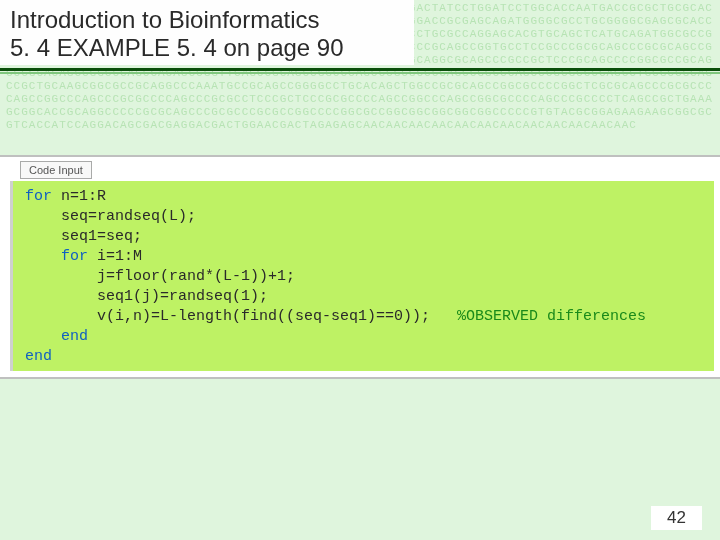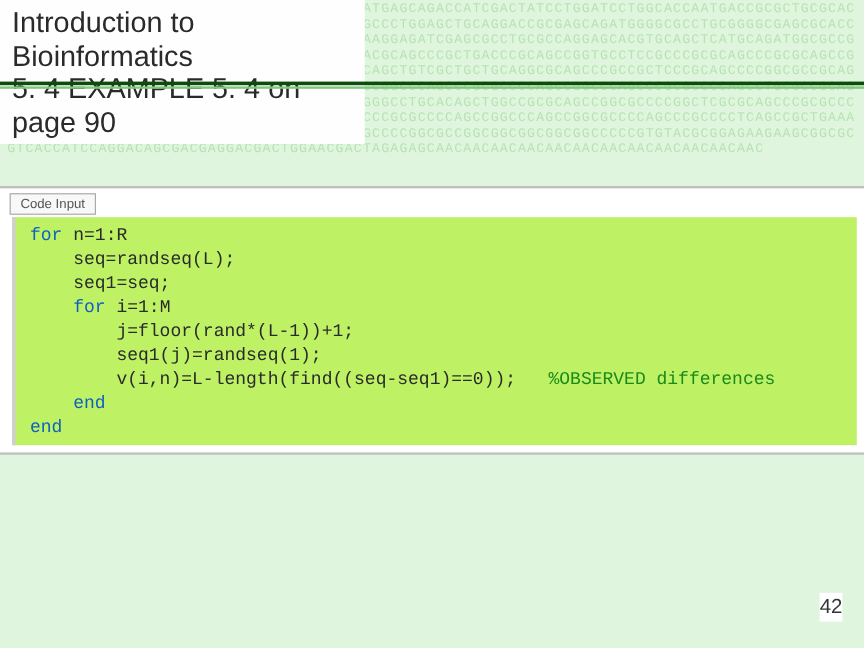--- a/index.html
+++ b/index.html
@@ -20,21 +20,21 @@
     word-break: break-all;
     padding: 2px 6px;
     overflow: hidden;
     user-select: none;
     z-index: 0;
   }
   .title-block {
     position: absolute;
     top: 0;
     left: 0;
-    width: 304px;
+    width: 414px;
     background: #fefefe;
     z-index: 3;
     padding: 6px 8px 4px 10px;
   }
   .title-line1 {
     font-size: 24px;
     color: #2a2a2a;
     font-weight: 400;
     line-height: 1.15;
   }
@@ -66,43 +66,43 @@
     border-bottom: 2px solid #bfc0bf;
     padding-bottom: 6px;
   }
   .code-tab {
     display: inline-block;
     border: 1px solid #a9aaa9;
     background: #f8f8f8;
     font-size: 11px;
     color: #555;
     padding: 2px 8px;
-    margin: 4px 0 0 8px;
+    margin: 4px 0 0 20px;
   }
   .code-body {
     border-left: 3px solid #cfd0cf;
     margin: 2px 6px 0 10px;
     padding: 6px 4px 4px 12px;
     background: #bef264;
   }
   pre.code {
     font-family: "Courier New", monospace;
     font-size: 15px;
     line-height: 20px;
     white-space: pre;
     color: #2a2a2a;
   }
   pre.code .kw { color: #1060c0; }
   pre.code .cm { color: #1a8a1a; }
   .page-num {
     position: absolute;
-    bottom: 22px;
+    bottom: 10px;
     right: 18px;
     background: #ffffff;
-    padding: 2px 0;
+    padding: 2px 16px;
     font-size: 17px;
     color: #333;
     z-index: 4;
   }
 </style>
 </head>
 <body>
 
 <div class="bg-dna">AACAATTCAGCGCGTGATCAACAGCCTTAGCGGCTAAGTATGAGCAGACCATCGACTATCCTGGATCCTGGCACCAATGACCGCGCTGCGCACGAGGAGTATCACCGCGAGGAGTTCGCTGAGTTCTCCTCCGCCCTGGAGCTGCAGGACCGCGAGCAGATGGGGCGCCTGCGGGGCGAGCGCACCGAGGCGCAGAAGATGATCGAGCGCGCCATGGCCCTGCGCAAGGAGATCGAGCGCCTGCGCCAGGAGCACGTGCAGCTCATGCAGATGGCGCCGTCCACCCAGACAGCGTGTGTCGTGGCTCGCCCCGACCAGACGCAGCCCGCTGACCCGCAGCCGGTGCCTCCGCCCGCGCAGCCCGCGCAGCCGGCGCAGCCGCAGCCGCAGCCGGCACCGCAGCCGGCGGCGCAGCTGTCGCTGCTGCAGGCGCAGCCCGCCGCTCCCGCAGCCCCGGCGCCGCAGCCCGCACAGCCGGCCCAGCCACAGCCGGTTCAGCCGCAGCCGGCCCAGCCCGCGCCCCAGCCGGCCCAGCCCGCGCCCCAGCCTGCGCCGCAGCCGCTGCAAGCGGCGCCGCAGGCCCAAATGCCGCAGCCGGGGCCTGCACAGCTGGCCGCGCAGCCGGCGCCCCGGCTCGCGCAGCCCGCGCCCCAGCCGGCCCAGCCCGCGCCCCAGCCCGCGCCTCCCGCTCCCGCGCCCCAGCCGGCCCAGCCGGCGCCCCAGCCCGCCCCTCAGCCGCTGAAAGCGGCACCGCAGGCCCCCGCGCAGCCCGCGCCCGCGCCGGCCCCGGCGCCGGCGGCGGCGGCGGCCCCCGTGTACGCGGAGAAGAAGCGGCGCGTCACCATCCAGGACAGCGACGAGGACGACTGGAACGACTAGAGAGCAACAACAACAACAACAACAACAACAACAACAACAAC</div>
 

